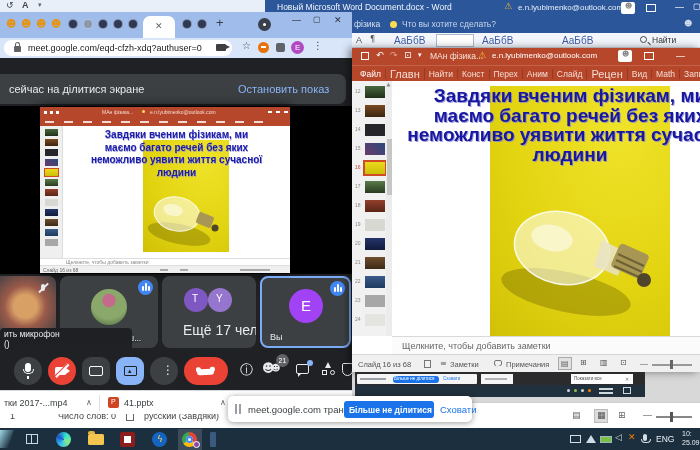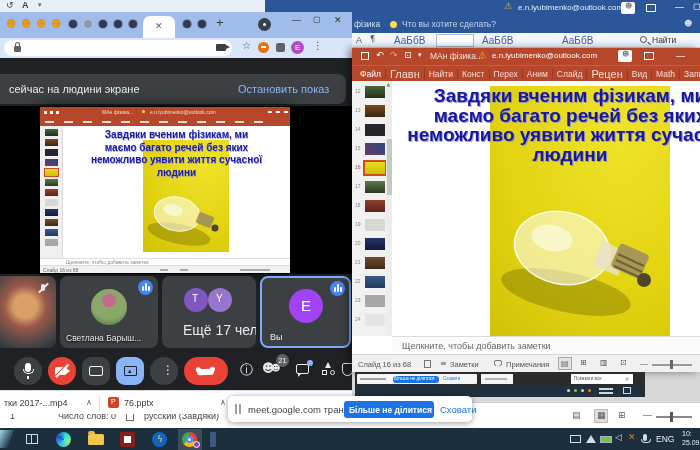--- a/index.html
+++ b/index.html
@@ -104,20 +104,21 @@
 <body>
 
 <div class="screen">
 
   <div class="b" style="left:0;top:0;width:265px;height:12px;background:#E9EFF9">
     <span class="t glyph" style="left:6px;top:0;font-size:9px;color:#444">↺</span>
     <span class="t" style="left:22px;top:0;font-size:9px;color:#444;font-weight:bold">A</span>
     <span class="t" style="left:38px;top:1px;font-size:7px;color:#666">▾</span>
   </div>
   <div class="b wordblue" style="left:265px;top:0;width:435px;height:16px">
+    <span class="t" style="left:12px;top:2px;font-size:8.5px;color:#F2F5FA">Новый Microsoft Word Document.docx - Word</span>
     <span class="t glyph" style="left:239px;top:1px;font-size:9px;color:#F7B32B">⚠</span>
     <span class="t" style="left:253px;top:3px;font-size:8px;color:#E8EEF8">e.n.lyubimenko@outlook.com</span>
     <span class="b" style="left:356px;top:2px;width:14px;height:12px;background:#fff;border-radius:2px">
         <i class="t glyph" style="left:4px;top:0;font-style:normal;font-size:7px;color:#888">☻</i>
       </span>
     <span class="b" style="left:381px;top:4px;width:10px;height:8px;border:1px solid #fff"></span>
     <span class="t" style="left:410px;top:2px;font-size:9px;color:#fff">—</span>
     <span class="t" style="left:428px;top:2px;font-size:8px;color:#fff">▢</span>
   </div>
   <div class="b wordblue" style="left:352px;top:16px;width:348px;height:17px">
@@ -176,37 +177,38 @@
           <i class="b circ" style="left:5px;top:5px;width:3px;height:3px;background:#fff"></i>
         </span>
       <span class="t" style="left:292px;top:3px;font-size:9px;color:#2F3237">—</span>
       <span class="t" style="left:313px;top:3px;font-size:8px;color:#2F3237">▢</span>
       <span class="t" style="left:334px;top:3px;font-size:9px;color:#2F3237">✕</span>
     </div>
 
     <div class="b toolbar" style="left:0;top:26px;width:352px;height:20px">
       <div class="b omnibox" style="left:4px;top:2px;width:228px;height:16px">
         <span class="b lock" style="left:10px;top:6px"></span>
+        <span class="t" style="left:24px;top:3px;font-size:9px;color:#202124">meet.google.com/eqd-cfzh-xdq?authuser=0</span>
         <span class="b camind" style="left:212px;top:4px"></span>
       </div>
       <span class="t glyph" style="left:242px;top:2px;font-size:10px;color:#41464E">☆</span>
       <span class="b circ" style="left:258px;top:4px;width:11px;height:11px;background:#E8710A">
           <i class="b" style="left:3px;top:4px;width:5px;height:2px;background:#fff"></i>
         </span>
       <span class="b puz" style="left:276px;top:5px"></span>
       <span class="b circ" style="left:291px;top:3px;width:13px;height:13px;background:#B14AC2">
           <i class="t" style="left:4px;top:2px;font-style:normal;font-size:8px;color:#fff">E</i>
         </span>
       <span class="t glyph" style="left:313px;top:2px;font-size:10px;color:#41464E">⋮</span>
     </div>
 
     <div class="b meetbg" style="left:0;top:46px;width:352px;height:332px">
 
       <div class="b banner" style="left:0;top:16px;width:346px;height:30px">
-        <span class="t" style="left:9px;top:9px;font-size:11px;color:#E8EAED;font-weight:500">сейчас на людини экране</span>
+        <span class="t" style="left:9px;top:9px;font-size:11px;color:#E8EAED;font-weight:500">сейчас на ділитися экране</span>
         <span class="t" style="left:238px;top:9px;font-size:11px;color:#8AB4F8;font-weight:500">Остановить показ</span>
       </div>
 
       <div class="b" style="left:0;top:48px;width:352px;height:168px;background:#000">
         <div class="b mini" style="left:40px;top:1px;width:250px;height:166px">
           <div class="b pptbar" style="left:0;top:0;width:250px;height:11px">
             <i class="b" style="left:4px;top:4px;width:3px;height:3px;background:#fff"></i>
               <i class="b" style="left:10px;top:4px;width:3px;height:3px;background:#fff"></i>
               <i class="b" style="left:16px;top:4px;width:3px;height:3px;background:#fff"></i>
             <span class="t" style="left:62px;top:2px;font-size:5px;color:#F2D9D0">МАн фізика...</span>
@@ -303,20 +305,24 @@
             <i class="t" style="left:12px;top:8px;font-style:normal;font-size:15px;color:#fff">E</i>
           </span>
         <span class="t" style="left:8px;top:54px;font-size:9px;color:#E8EAED">Вы</span>
         <span class="b sndbadge" style="left:68px;top:3px">
             <i style="left:3.5px;height:5px"></i>
             <i style="left:6.5px;height:8px"></i>
             <i style="left:9.5px;height:5px"></i>
           </span>
       </div>
 
+      <div class="b" style="left:0;top:270px;width:132px;height:22px;background:#1F2023;border-radius:4px;z-index:3">
+        <span class="t" style="left:4px;top:1px;font-size:8.5px;color:#E8EAED">ить микрофон</span>
+        <span class="t" style="left:4px;top:11px;font-size:8.5px;color:#E8EAED">()</span>
+      </div>
 
       <div class="b" style="left:0;top:294px;width:352px;height:38px">
         <span class="b ctlcirc" style="left:14px;top:5px">
             <i class="b micg" style="left:11px;top:6px"></i>
           </span>
         <span class="b ctlcirc" style="left:48px;top:5px;background:#EA4335">
             <i class="b camg" style="left:7px;top:10px"></i>
             <i class="b slashw" style="left:5px;top:12px"></i>
           </span>
         <span class="b ctlsq" style="left:82px;top:5px">
@@ -346,21 +352,21 @@
         <span class="b shieldg" style="left:342px;top:11px"></span>
       </div>
 
       <div class="b" style="left:0;top:332px;width:352px;height:24px;background:#fff;border-top:1px solid #D7D9DC">
         <span class="t" style="left:4px;top:7px;font-size:9px;color:#3C4043">тки 2017-...mp4</span>
         <span class="t glyph" style="left:86px;top:7px;font-size:8px;color:#5F6368">∧</span>
         <i class="b" style="left:99px;top:4px;width:1px;height:16px;background:#E0E0E0"></i>
         <span class="b" style="left:108px;top:6px;width:11px;height:11px;background:#D04423;border-radius:2px">
             <i class="t" style="left:3px;top:1px;font-style:normal;font-size:7px;color:#fff">P</i>
           </span>
-        <span class="t" style="left:124px;top:7px;font-size:9px;color:#3C4043">76.pptx</span>
+        <span class="t" style="left:124px;top:7px;font-size:9px;color:#3C4043">41.pptx</span>
         <span class="t glyph" style="left:220px;top:7px;font-size:8px;color:#5F6368">∧</span>
         <i class="b" style="left:236px;top:4px;width:1px;height:16px;background:#E0E0E0"></i>
         <span class="t" style="left:254px;top:7px;font-size:9px;color:#3C4043">Показати все</span>
         <span class="t" style="left:336px;top:6px;font-size:9px;color:#5F6368">✕</span>
       </div>
     </div>
   </div>
 
   <div class="b" style="left:352px;top:48px;width:348px;height:324px;z-index:10;box-shadow:-3px 0 8px rgba(0,0,0,.45)">
 

